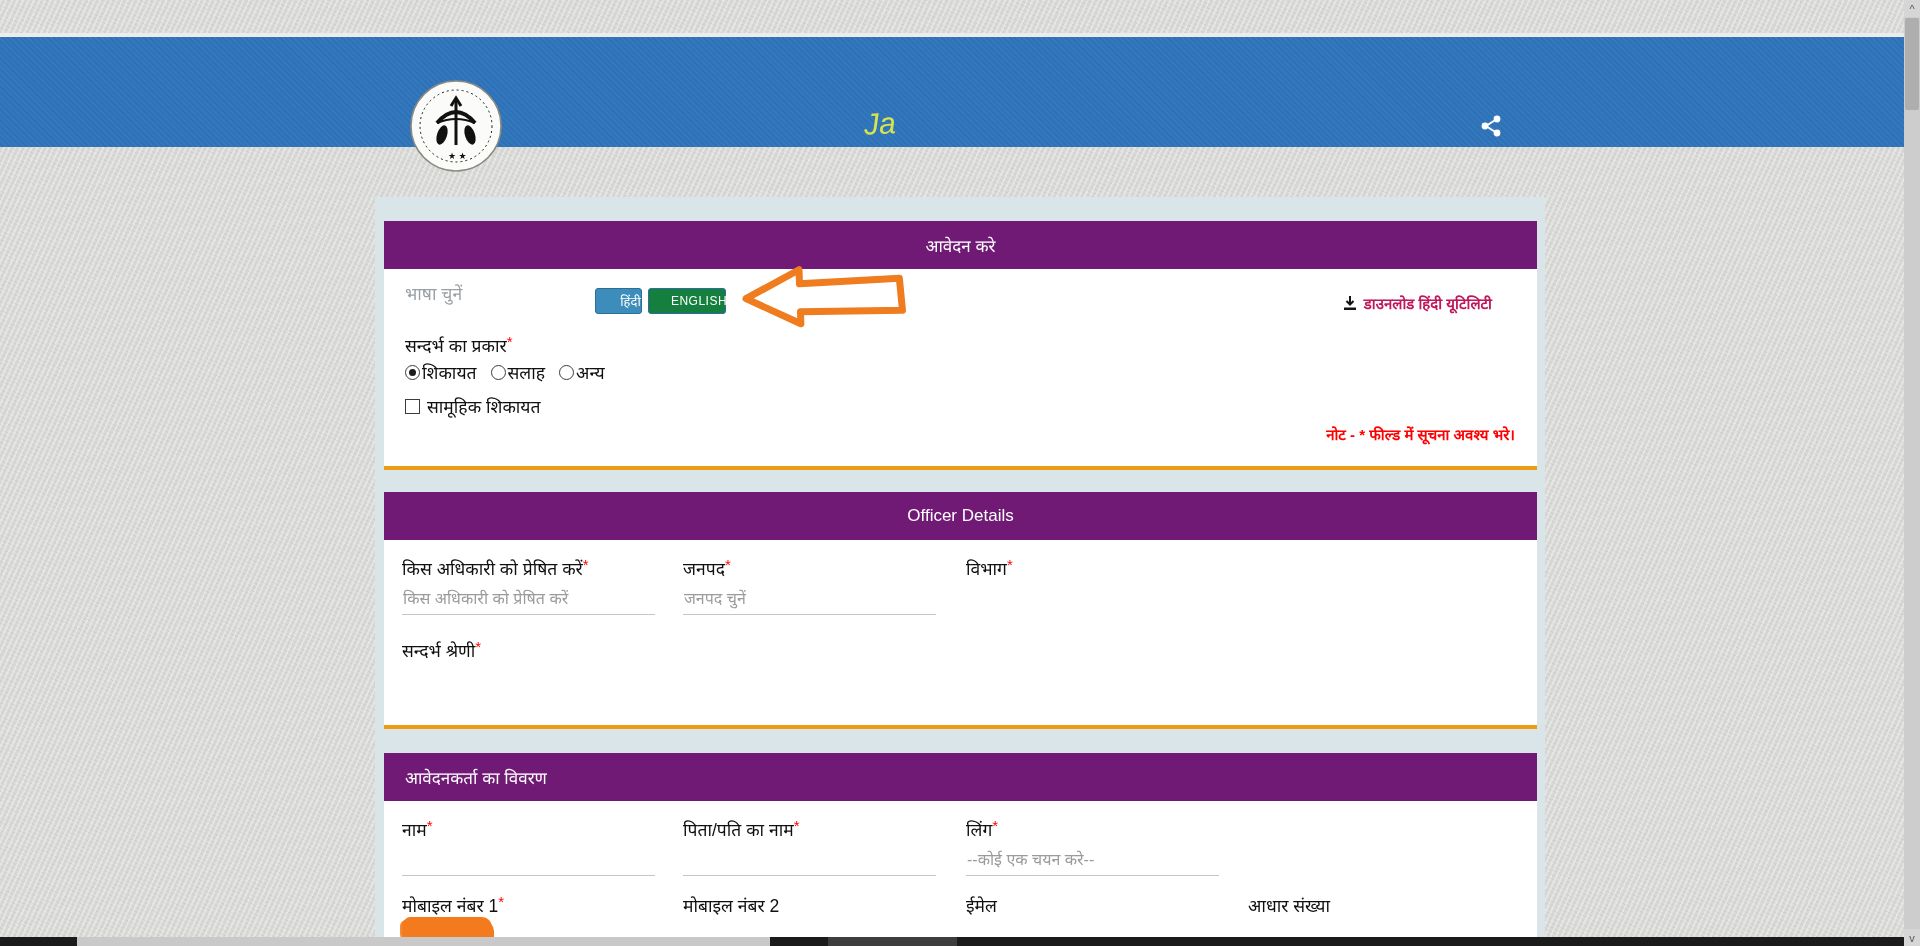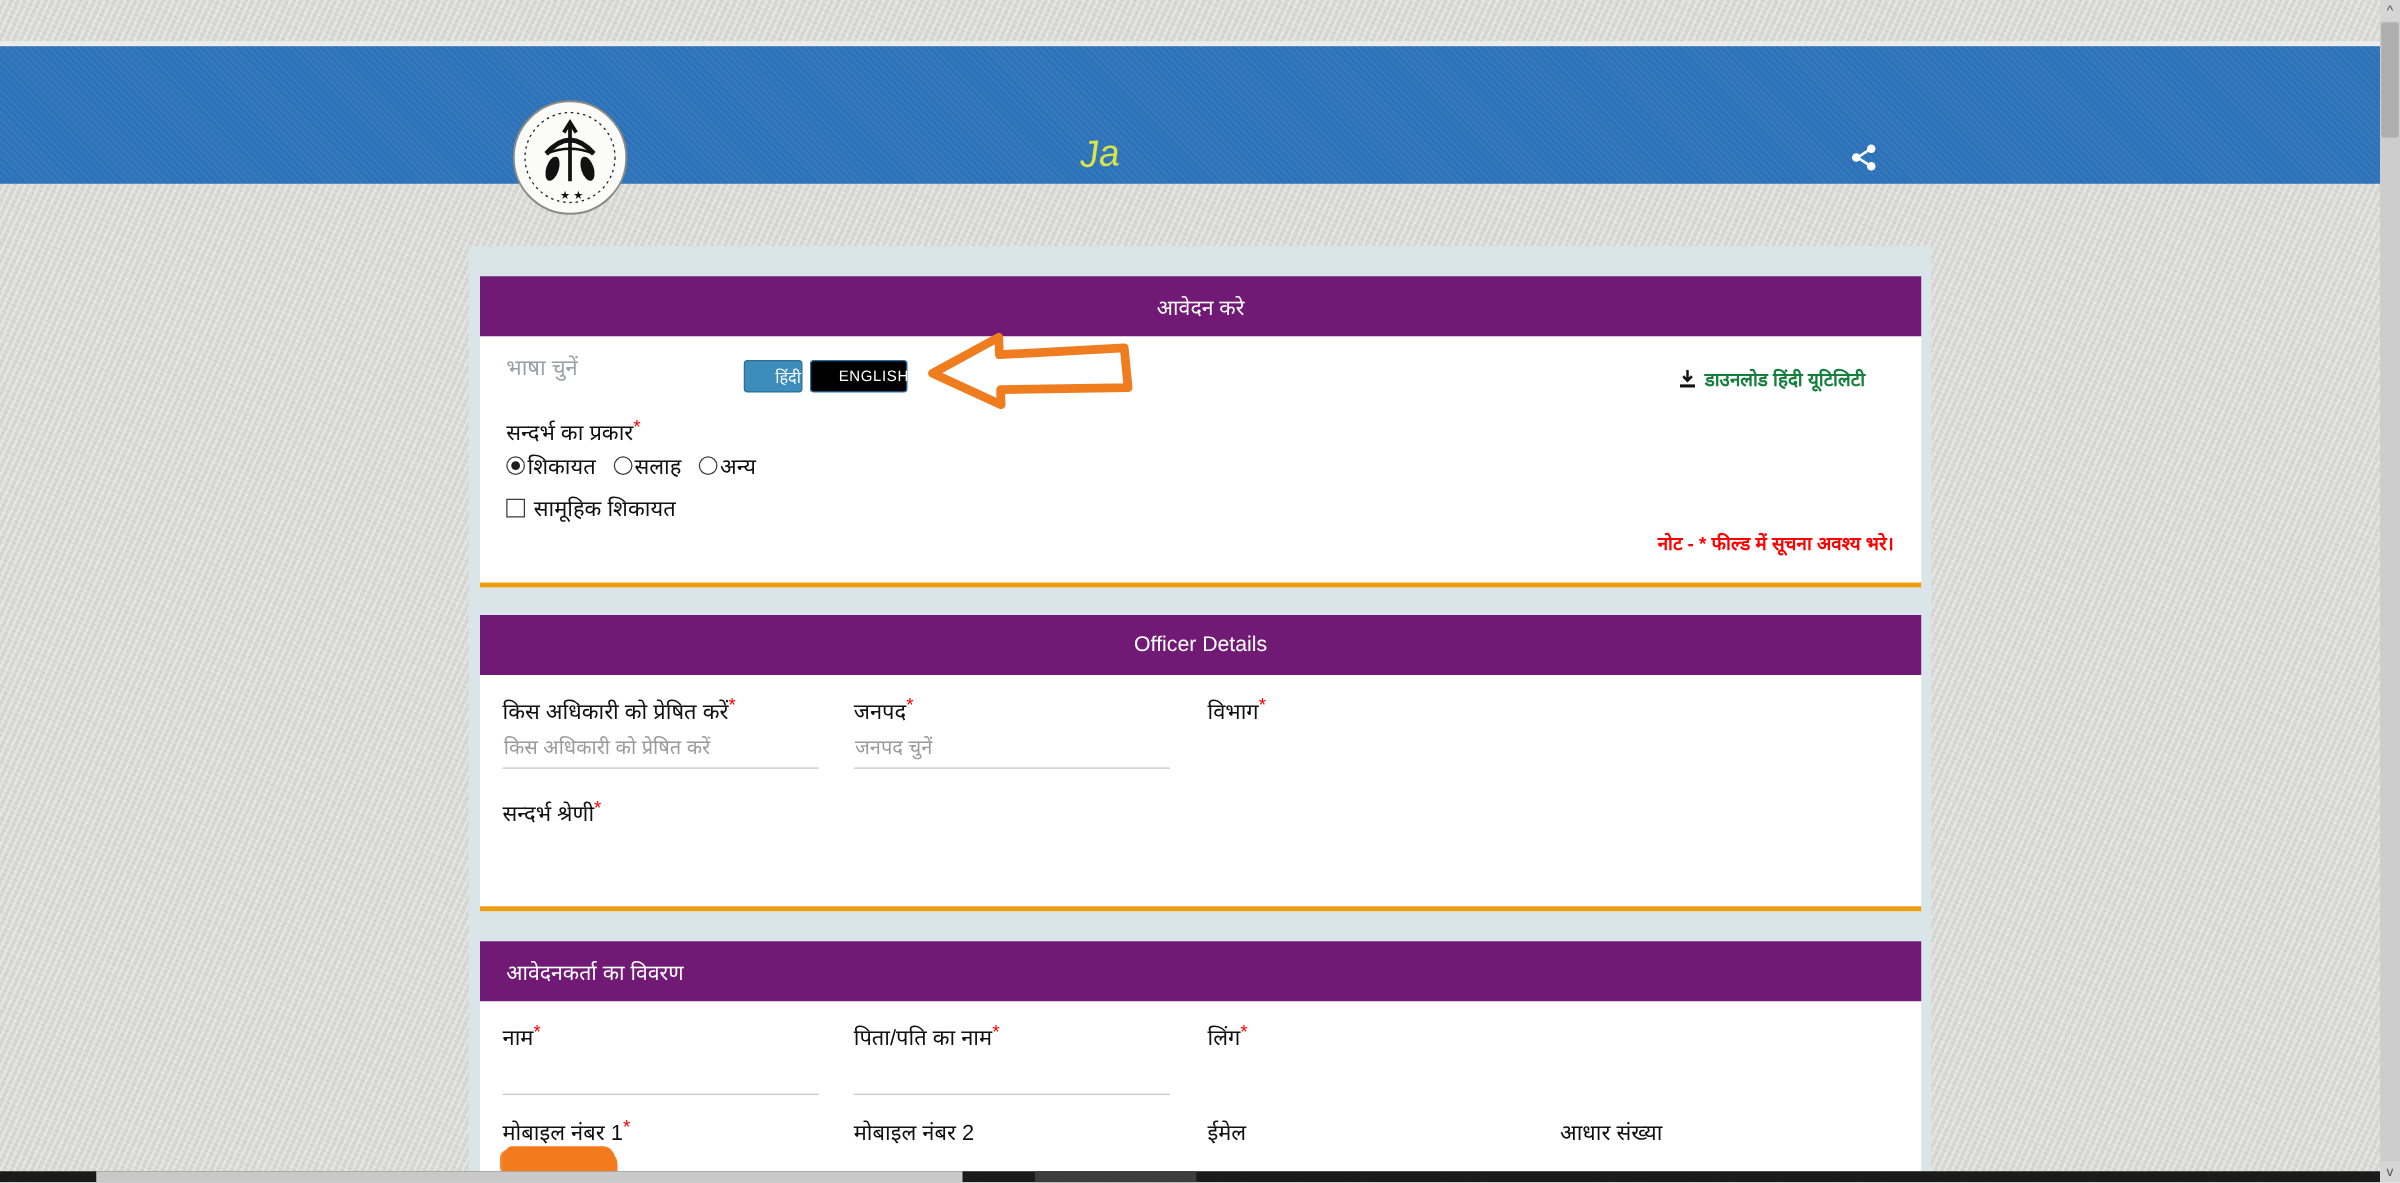--- a/index.html
+++ b/index.html
@@ -40,22 +40,22 @@
   .phead{position:absolute;left:0;top:0;width:100%;height:48px;background:#701a75;color:#fff;
          display:flex;align-items:center;box-sizing:border-box;font-size:17px;}
   .phead.center{justify-content:center;}
   .phead.left{padding-left:21px;}
   .lbl{font-size:17.5px;color:#101010;white-space:nowrap;}
   .req{color:#ff0000;font-size:15px;vertical-align:top;}
   .muted{color:#9aa0a5;}
   .btn{position:absolute;height:26px;border-radius:3px;color:#fff;font-size:12px;
        display:flex;align-items:center;justify-content:center;cursor:pointer;box-sizing:border-box;padding-left:24px;}
   .btn-hindi{left:211px;top:67px;width:47px;background:#3c8dbc;border:1px solid #2c6e96;font-size:13px;}
-  .btn-eng{left:264px;top:67px;width:78px;background:#000000;border:1px solid #2e6da4;letter-spacing:.5px;}
-  .dl{position:absolute;right:45px;top:72px;font-size:15px;font-weight:bold;color:#15803d;
+  .btn-eng{left:264px;top:67px;width:78px;background:#15803d;border:1px solid #2e6da4;letter-spacing:.5px;}
+  .dl{position:absolute;right:45px;top:72px;font-size:15px;font-weight:bold;color:#be185d;
       display:flex;align-items:center;gap:6px;cursor:pointer;}
   .radio-row{position:absolute;left:21px;top:139px;display:flex;align-items:center;gap:14px;}
   .radio-item{display:flex;align-items:center;gap:2px;cursor:pointer;}
   .radio{width:15px;height:15px;border:1.5px solid #3c3c3c;border-radius:50%;box-sizing:border-box;
          display:inline-flex;align-items:center;justify-content:center;background:#fff;}
   .radio.on::after{content:"";width:7px;height:7px;border-radius:50%;background:#1c1c1c;}
   .chk-row{position:absolute;left:21px;top:173px;display:flex;align-items:center;gap:7px;cursor:pointer;}
   .chk{width:15px;height:15px;border:1.5px solid #3c3c3c;background:#fff;box-sizing:border-box;}
   .note{position:absolute;right:22px;top:203px;color:#ff0000;font-weight:bold;font-size:15px;}
   .field{position:absolute;width:253px;}
@@ -186,20 +186,23 @@
     </div>
     <div class="abs lbl c3" style="top:64px;">
       <span>लिंग</span><span class="req">*</span>
     </div>
     <div class="field c1" style="top:92px;">
       <input style="">
     </div>
     <div class="field c2" style="top:92px;">
       <input style="">
     </div>
+    <div class="field c3" style="top:92px;">
+      <input placeholder="--कोई एक चयन करे--" style="">
+    </div>
     <div class="abs lbl c1" style="top:140px;">
       <span>मोबाइल नंबर 1</span><span class="req">*</span>
     </div>
     <div class="abs lbl c2" style="top:140px;">
       <span>मोबाइल नंबर 2</span>
     </div>
     <div class="abs lbl c3" style="top:140px;">
       <span>ईमेल</span>
     </div>
     <div class="abs lbl c4" style="top:140px;">

